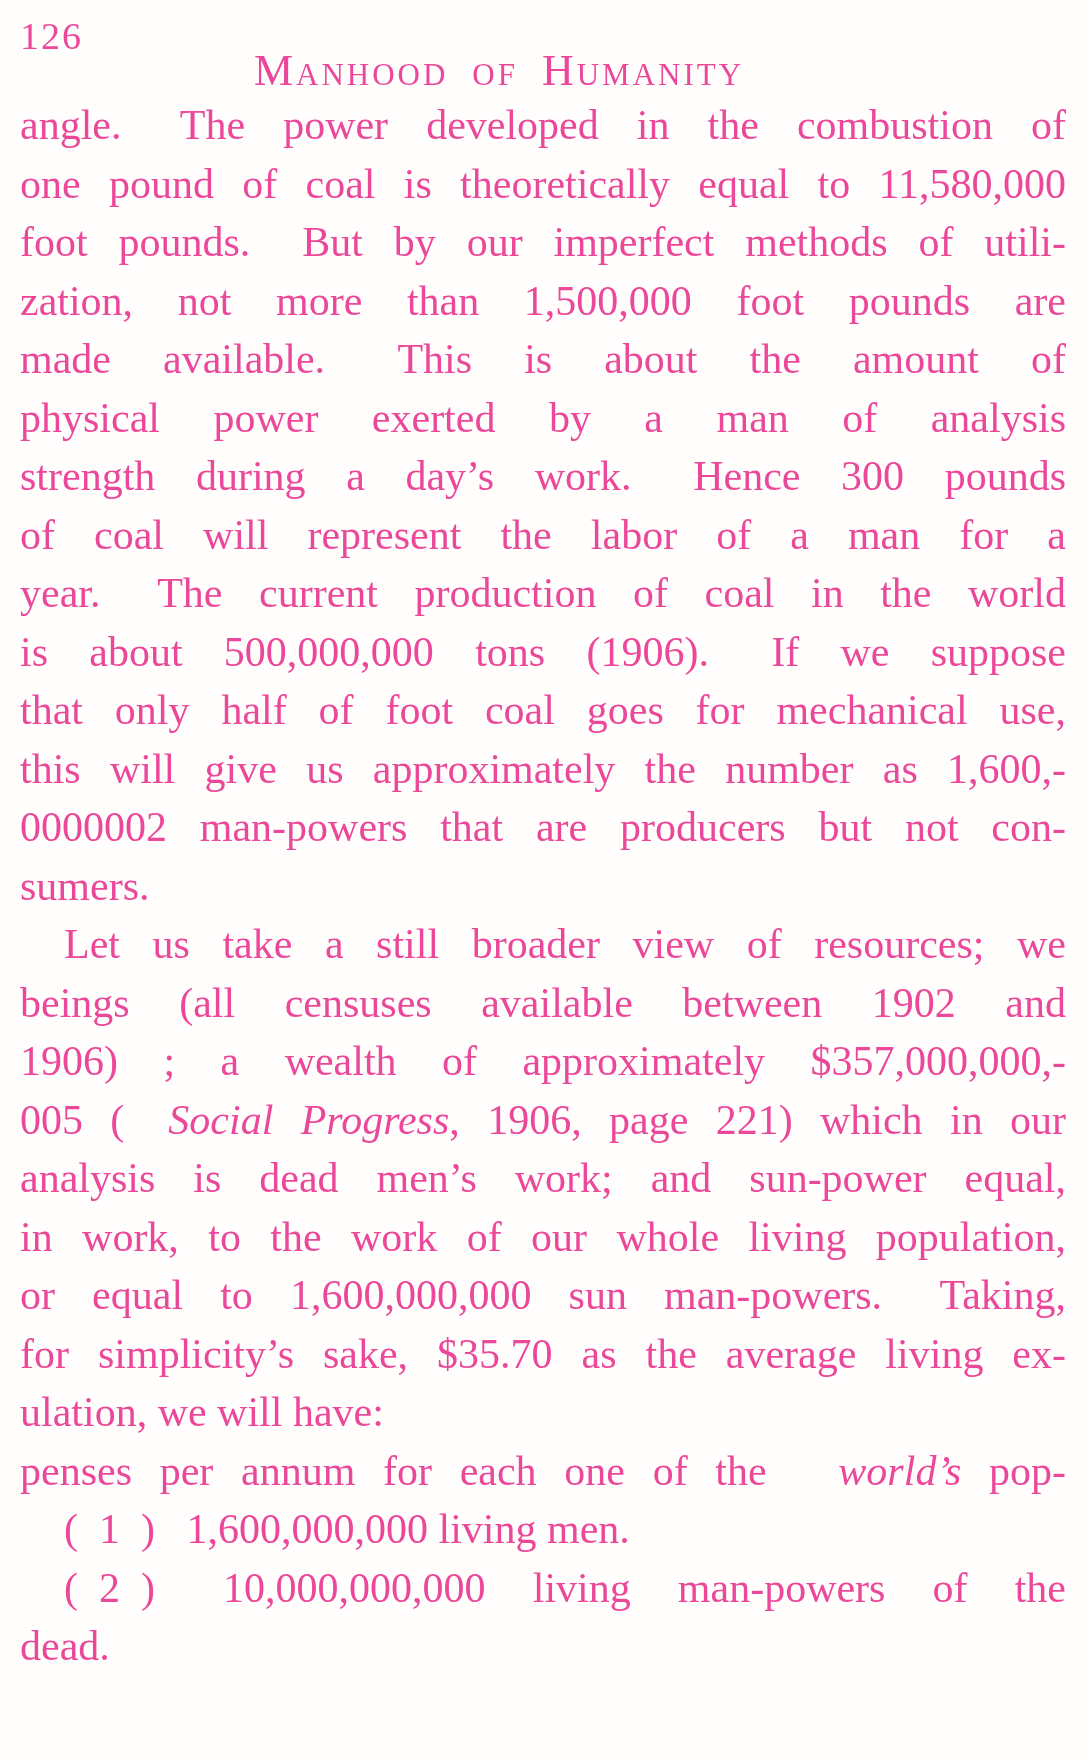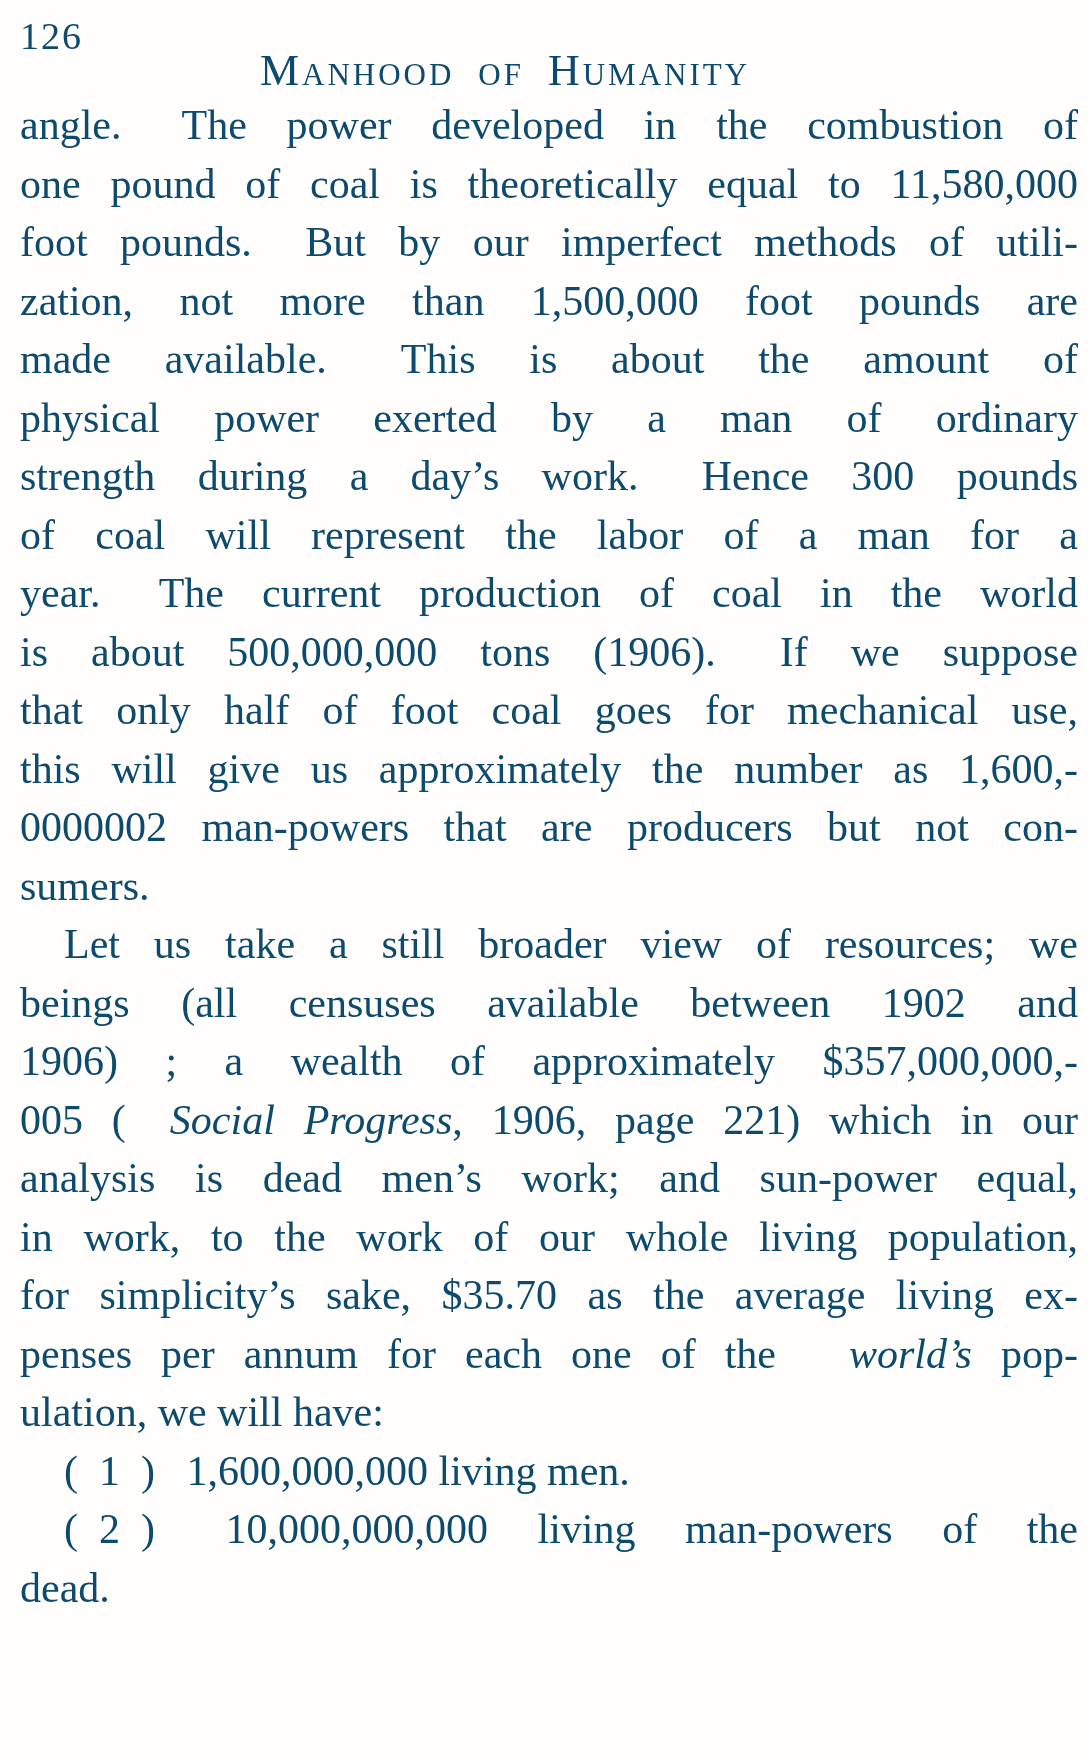--- a/index.html
+++ b/index.html
@@ -5,25 +5,25 @@
   html, body {
     margin: 0;
     padding: 0;
     background: #ffffff;
   }
   .page {
     position: relative;
     width: 1088px;
     height: 1761px;
     background: #fffefd;
-    color: #0c4a6e;
+    color: #ec4899;
     font-family: "Liberation Serif", serif;
     overflow: hidden;
     box-sizing: border-box;
-    padding: 0 10px 0 20px;
+    padding: 0 22px 0 20px;
   }
   .page-header {
     position: relative;
     margin-top: 16px;
     height: 40px;
     line-height: 40px;
   }
   .page-number {
     position: absolute;
     left: 0;
@@ -77,40 +77,41 @@
     <span class="page-number">126</span>
     <span class="running-title">Manhood of Humanity</span>
   </div>
   <div class="page-body">
       <div class="paragraph">
         <div class="line"><span>angle.  The power developed in the combustion of</span></div>
         <div class="line"><span>one pound of coal is theoretically equal to 11,580,000</span></div>
         <div class="line"><span>foot pounds.  But by our imperfect methods of utili-</span></div>
         <div class="line"><span>zation, not more than 1,500,000 foot pounds are</span></div>
         <div class="line"><span>made available.  This is about the amount of</span></div>
-        <div class="line"><span>physical power exerted by a man of ordinary</span></div>
+        <div class="line"><span>physical power exerted by a man of analysis</span></div>
         <div class="line"><span>strength during a day’s work.  Hence 300 pounds</span></div>
         <div class="line"><span>of coal will represent the labor of a man for a</span></div>
         <div class="line"><span>year.  The current production of coal in the world</span></div>
         <div class="line"><span>is about 500,000,000 tons (1906).  If we suppose</span></div>
         <div class="line"><span>that only half of foot coal goes for mechanical use,</span></div>
         <div class="line"><span>this will give us approximately the number as 1,600,-</span></div>
         <div class="line"><span>0000002 man-powers that are producers but not con-</span></div>
         <div class="line no-justify"><span>sumers.</span></div>
       </div>
       <div class="paragraph">
         <div class="line indent"><span>Let us take a still broader view of resources; we</span></div>
         <div class="line"><span>beings (all censuses available between 1902 and</span></div>
         <div class="line"><span>1906) ; a wealth of approximately $357,000,000,-</span></div>
         <div class="line"><span>005 (</span><i>Social Progress</i><span>, 1906, page 221) which in our</span></div>
         <div class="line"><span>analysis is dead men’s work; and sun-power equal,</span></div>
         <div class="line"><span>in work, to the work of our whole living population,</span></div>
+        <div class="line"><span>or equal to 1,600,000,000 sun man-powers.  Taking,</span></div>
         <div class="line"><span>for simplicity’s sake, $35.70 as the average living ex-</span></div>
+        <div class="line no-justify"><span>ulation, we will have:</span></div>
         <div class="line"><span>penses per annum for each one of the </span><i>world’s</i><span> pop-</span></div>
-        <div class="line no-justify"><span>ulation, we will have:</span></div>
       </div>
       <div class="paragraph">
         <div class="line no-justify indent"><span>( 1 )  1,600,000,000 living men.</span></div>
       </div>
       <div class="paragraph">
         <div class="line indent"><span>( 2 )  10,000,000,000 living man-powers of the</span></div>
         <div class="line no-justify"><span>dead.</span></div>
       </div>
     </div>
 </div>

